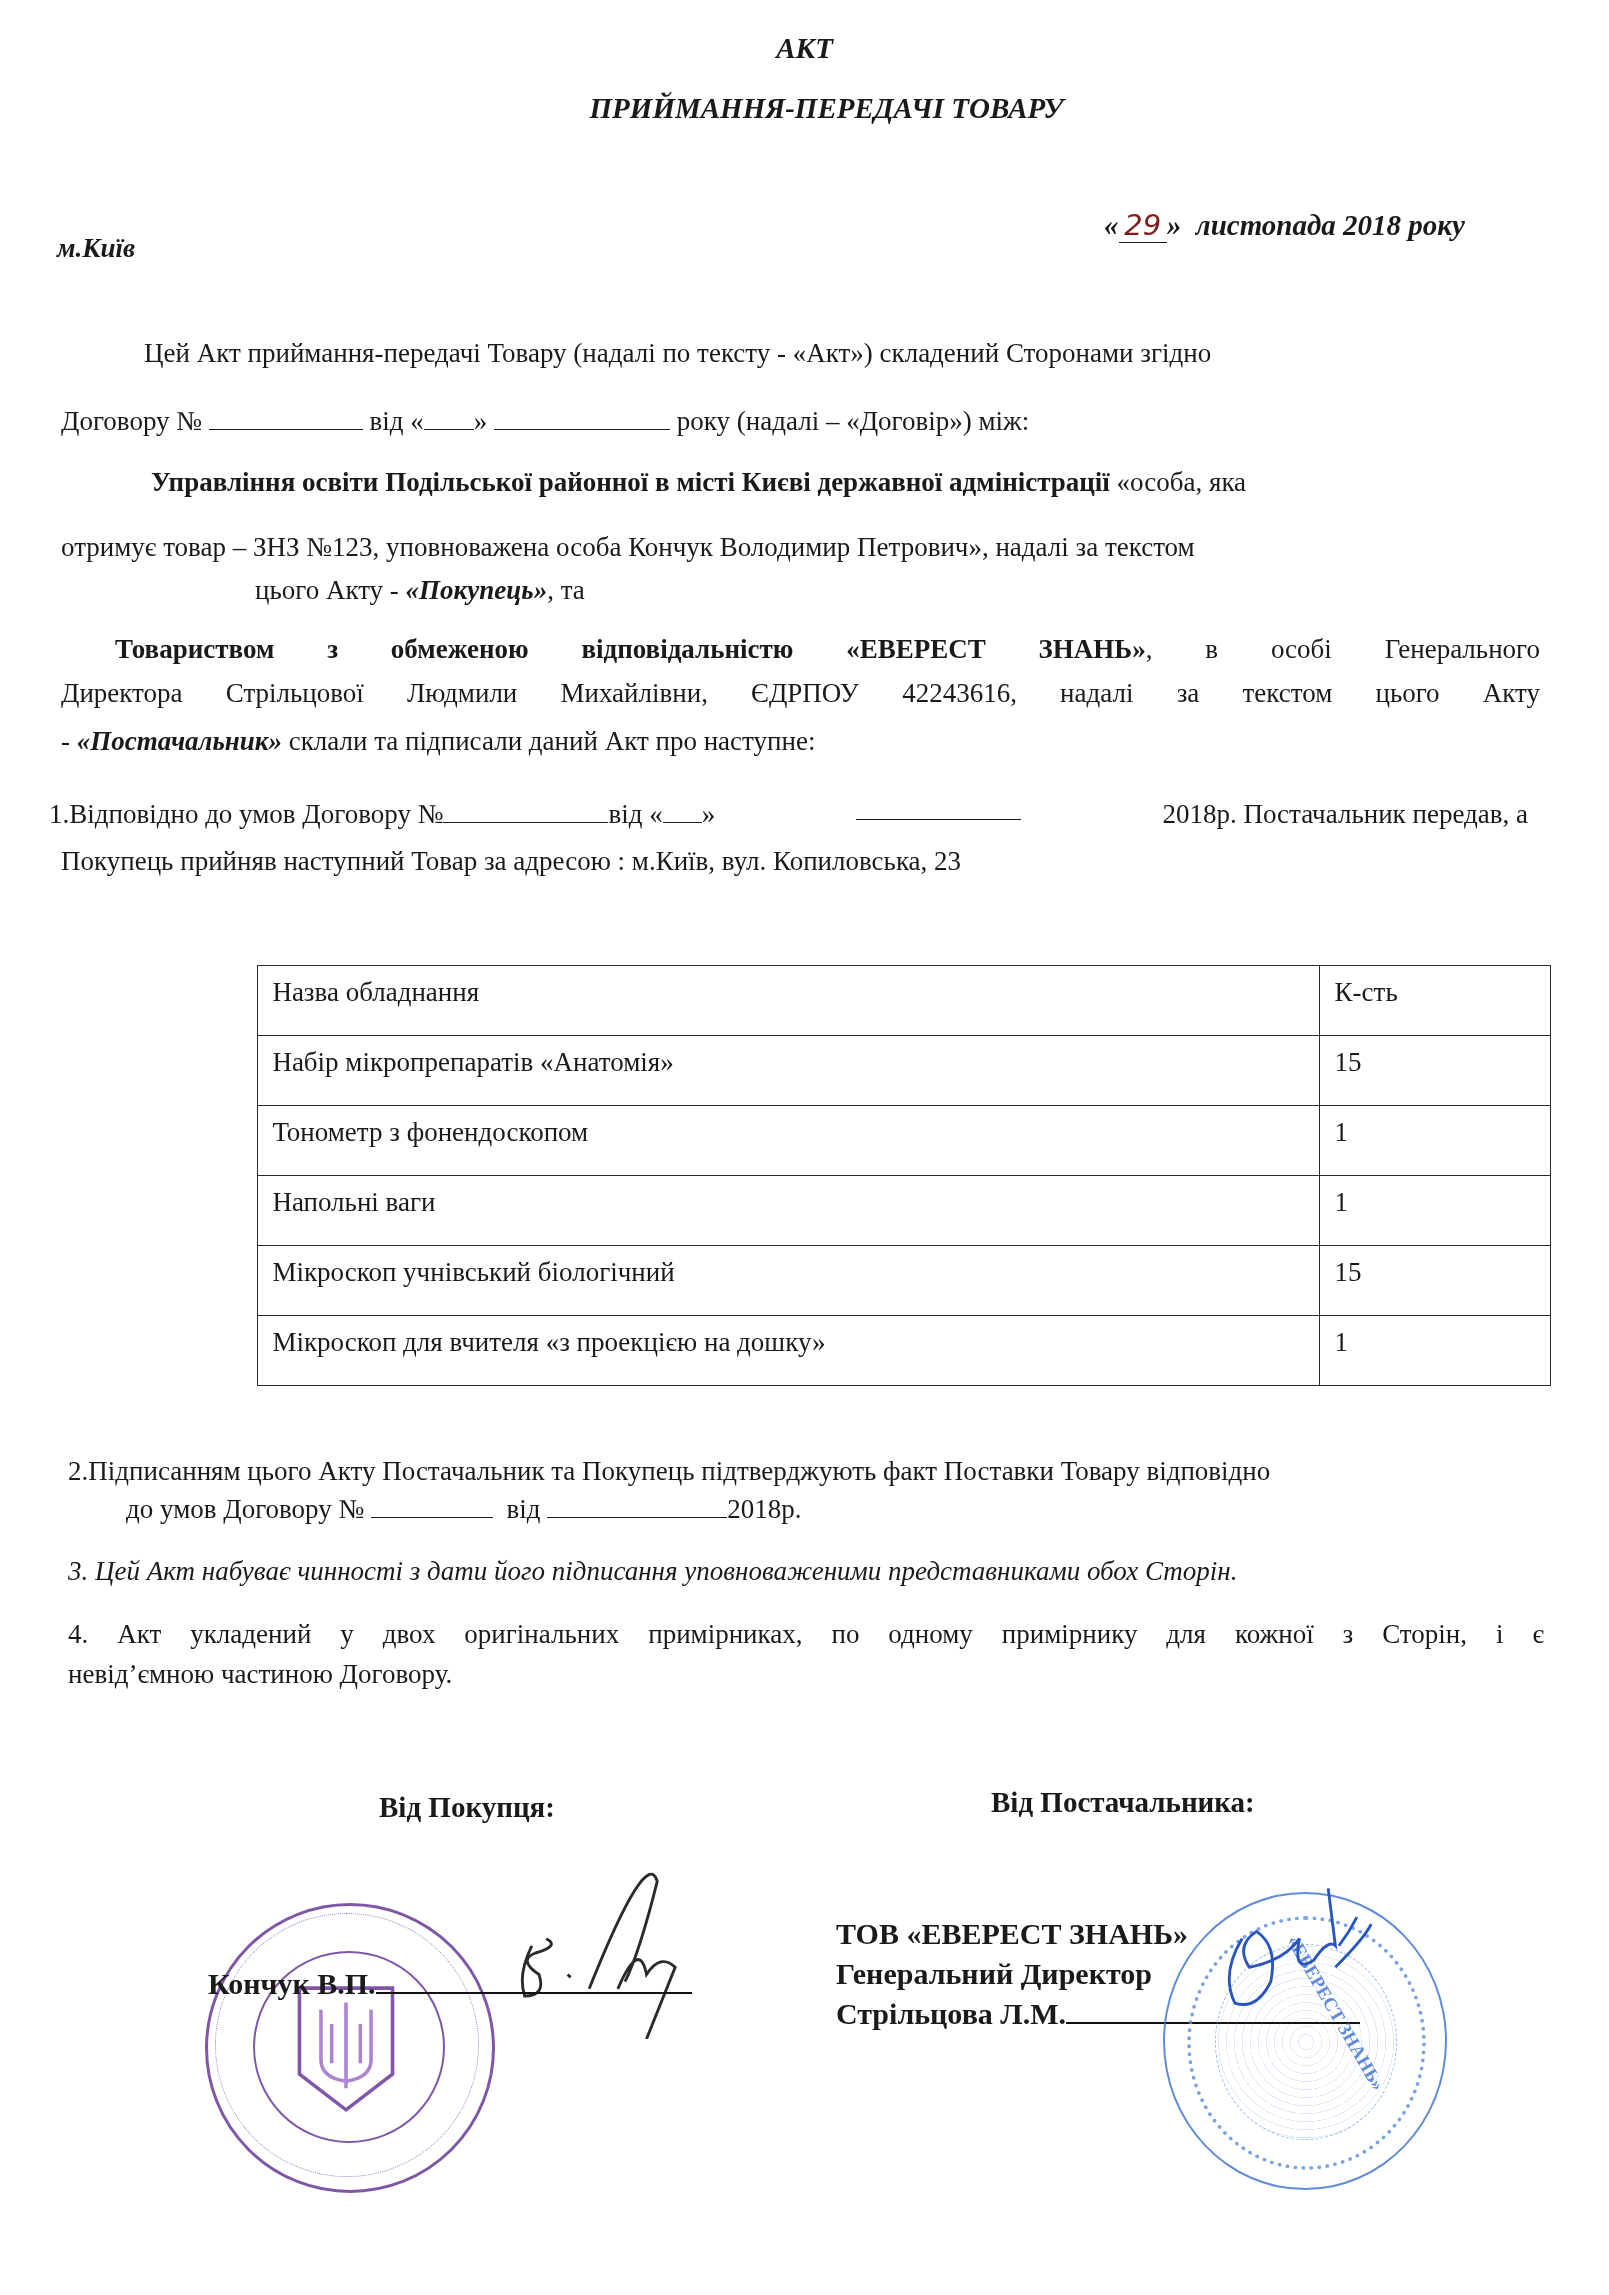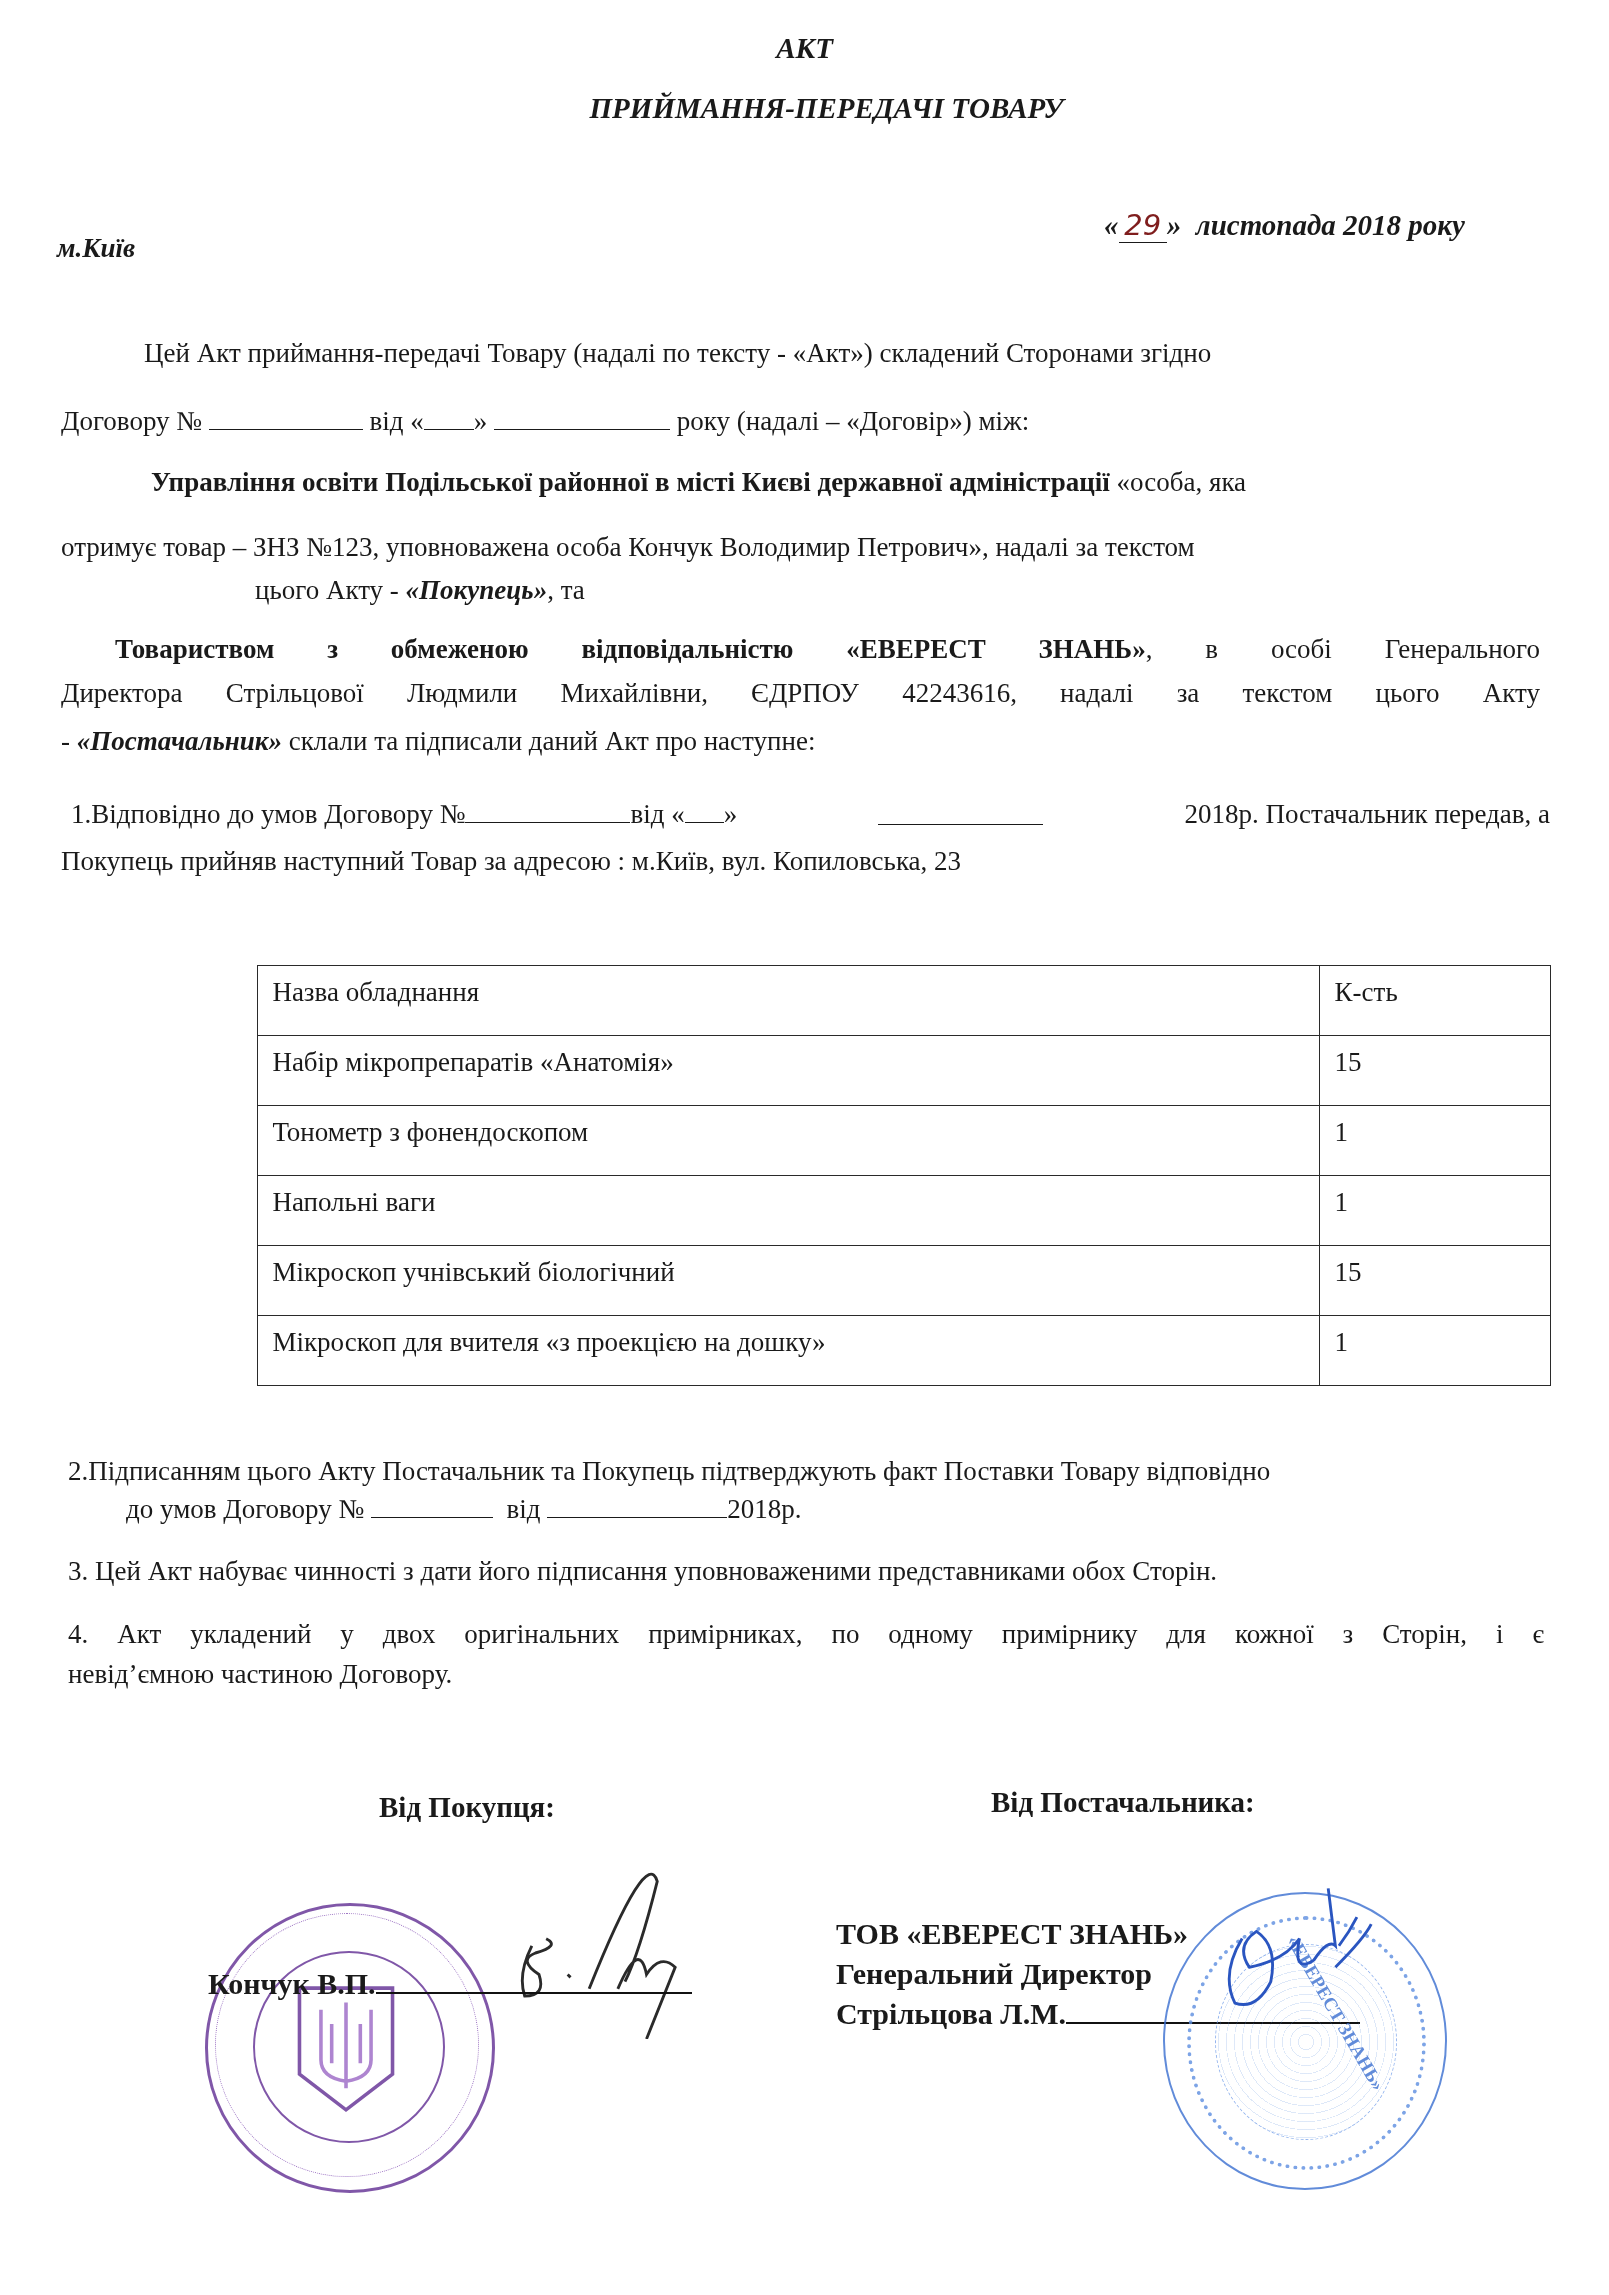--- a/index.html
+++ b/index.html
@@ -53,21 +53,21 @@
 </div>
 
 <div class="abs p just" style="left:115px; width:1425px; top:632px;">
   <span class="b">Товариством з обмеженою відповідальністю «ЕВЕРЕСТ ЗНАНЬ»</span><span>, в особі Генерального</span>
 </div>
 <div class="abs p just" style="left:61px; width:1479px; top:676px;">Директора Стрільцової Людмили Михайлівни, ЄДРПОУ 42243616, надалі за текстом цього Акту</div>
 <div class="abs p" style="left:61px; top:724px;">
   <span>- </span><span class="bi">«Постачальник»</span><span> склали та підписали даний Акт про наступне:</span>
 </div>
 
-<div class="abs p" style="left:71px; top:797px; width:1479px; display:flex; justify-content:space-between; align-items:center;gap:20px;">
+<div class="abs p" style="left:49px; top:797px; width:1479px; display:flex; justify-content:space-between; align-items:flex-start;gap:20px;">
   <span><span>1.Відповідно до умов Договору №</span><span class="blank" style="width:165px;"></span><span>від «</span><span class="blank" style="width:39px;"></span><span>»</span></span>
   <span class="blank" style="width:165px;"></span>
   <span>2018р. Постачальник передав, а</span>
 </div>
 <div class="abs p" style="left:61px; top:844px;">Покупець прийняв наступний Товар за адресою : м.Київ, вул. Копиловська, 23</div>
 
 <table class="items">
   <tbody>
       <tr>
     <td>Назва обладнання</td>
@@ -94,21 +94,21 @@
     <td class="qty">1</td>
   </tr>
 </tbody>
   </table>
 
 <div class="abs p" style="left:68px; top:1454px;">2.Підписанням цього Акту Постачальник та Покупець підтверджують факт Поставки Товару відповідно</div>
 <div class="abs p" style="left:126px; top:1492px;">
   <span>до умов Договору №</span>&nbsp;<span class="blank" style="width:122px;"></span>&nbsp;&nbsp;<span>від</span>&nbsp;<span class="blank" style="width:180px;"></span><span>2018р.</span>
 </div>
 
-<div class="abs p" style="left:68px; top:1554px;">3. Цей Акт набуває чинності з дати його підписання уповноваженими представниками обох Сторін.</div>
+<div class="abs p" style="left:68px; top:1554px;font-style:italic;">3. Цей Акт набуває чинності з дати його підписання уповноваженими представниками обох Сторін.</div>
 
 <div class="abs p just" style="left:68px; width:1476px; top:1617px;">4. Акт укладений у двох оригінальних примірниках, по одному примірнику для кожної з Сторін, і є</div>
 <div class="abs p" style="left:68px; top:1657px;">невід’ємною частиною Договору.</div>
 
 <div class="abs sig-head" style="left:379px; top:1791px;">Від Покупця:</div>
 <div class="abs sig-head" style="left:991px; top:1786px;">Від Постачальника:</div>
 
 <div class="stamp" style="left:205px; top:1903px; width:284px; height:284px; border:3.6px solid #6a3a9a; opacity:0.85;">
   <div class="stamp" style="left:7.2px; top:7.2px; width:262px; height:262px; border:1.4px dotted #8a5ab8;"></div>
   <div class="stamp" style="left:45px; top:45px; width:188px; height:188px; border:2.9px solid #6a3a9a;"></div>

